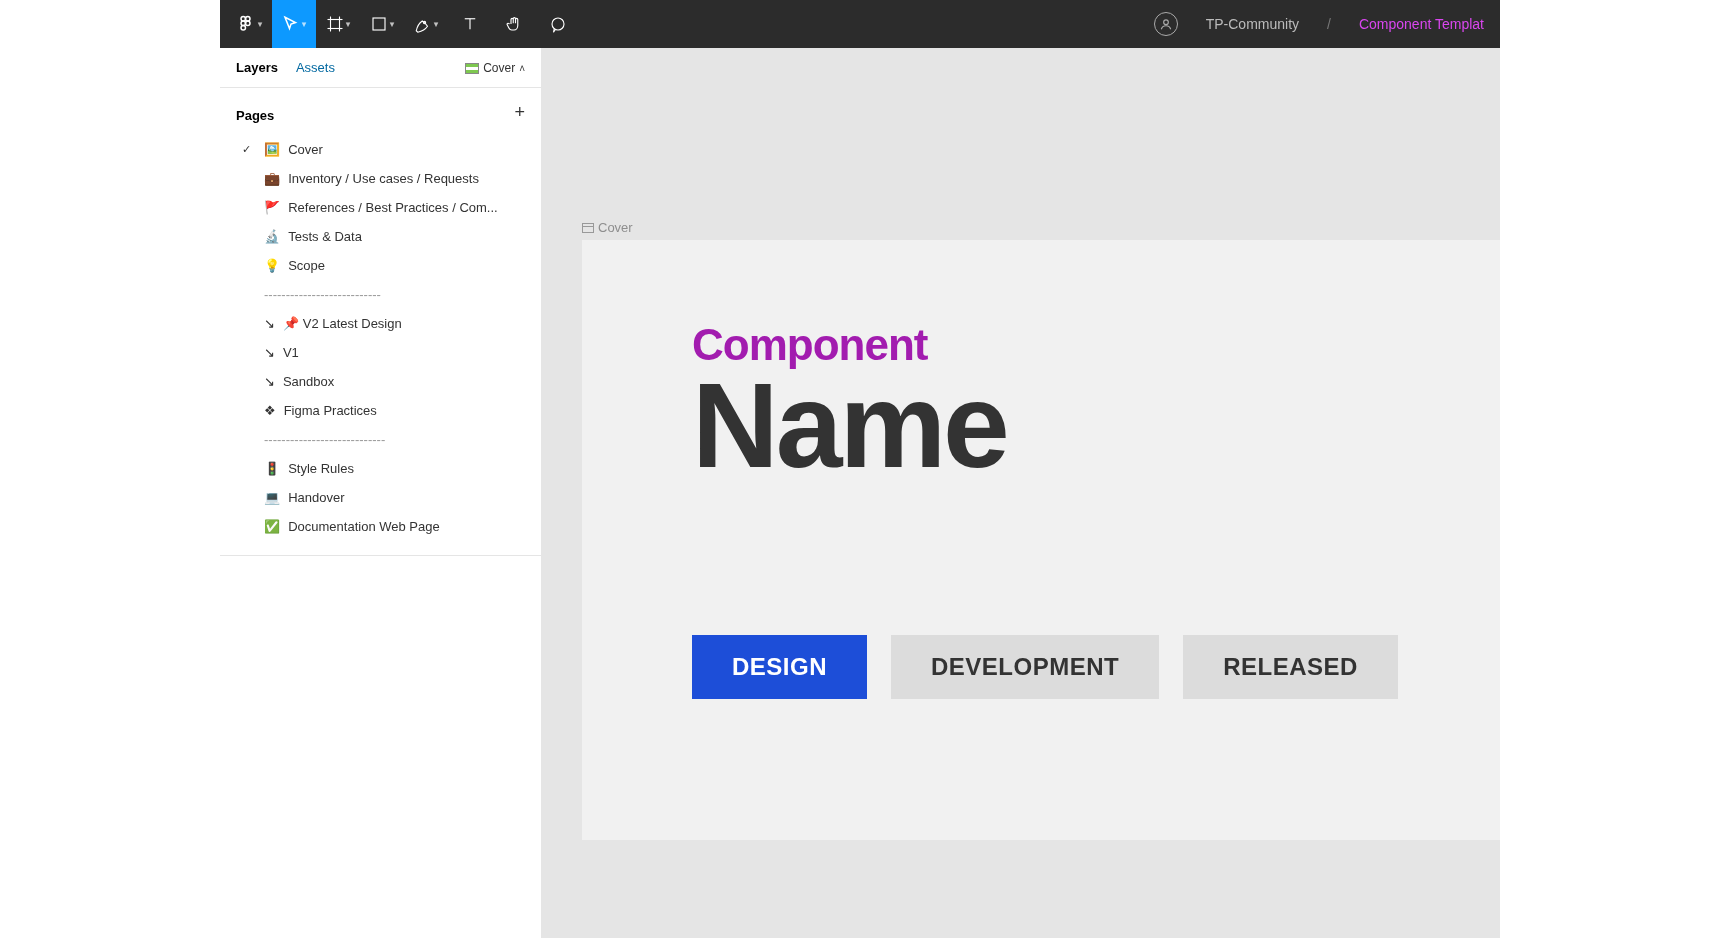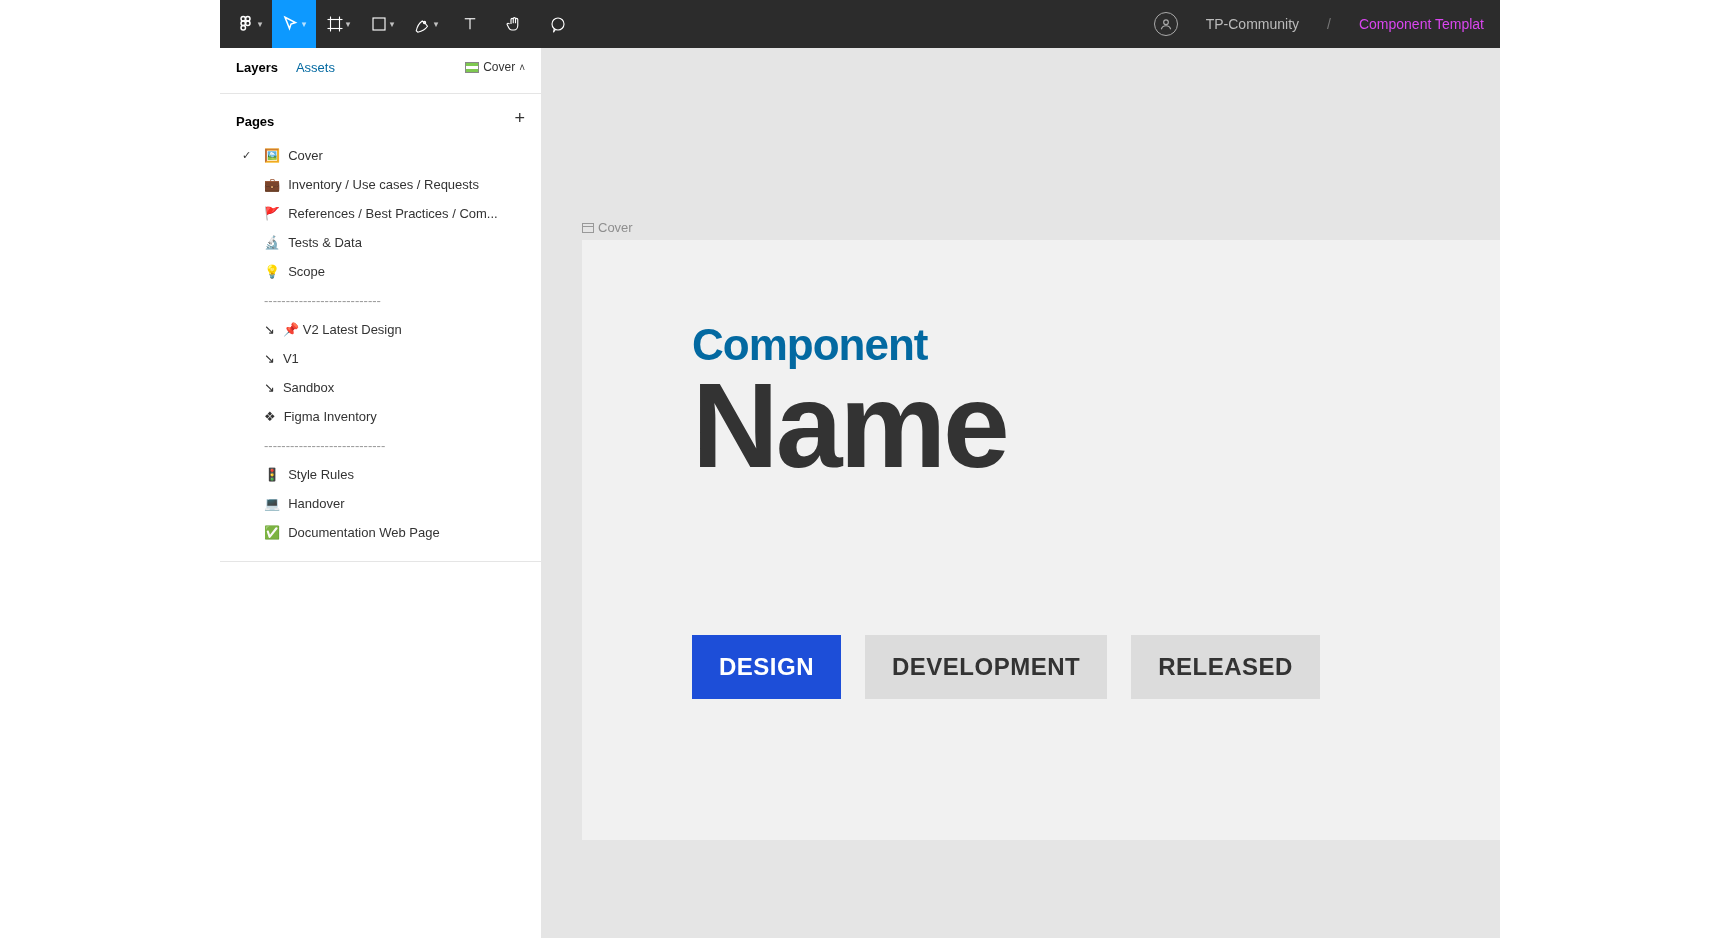--- a/index.html
+++ b/index.html
@@ -11,42 +11,42 @@
 .tool-btn svg { width: 18px; height: 18px; }
 .chev { font-size: 9px; margin-left: 2px; opacity: 0.7; }
 .toolbar-right { margin-left: auto; display: flex; align-items: center; gap: 28px; font-size: 14px; padding-right: 8px; }
 .avatar-circle { width: 24px; height: 24px; border: 1.5px solid #aaa; border-radius: 50%; display: flex; align-items: center; justify-content: center; }
 .avatar-circle svg { width: 14px; height: 14px; }
 .breadcrumb-team { color: #bbb; }
 .breadcrumb-sep { color: #777; }
 .breadcrumb-file { color: #d946ef; white-space: nowrap; overflow: hidden; }
 .body { flex: 1; display: flex; overflow: hidden; }
 .left-panel { width: 322px; background: #fff; border-right: 1px solid #e5e5e5; display: flex; flex-direction: column; }
-.tabs-row { display: flex; align-items: flex-start; padding: 12px 16px 18px; border-bottom: 1px solid #e5e5e5; }
+.tabs-row { display: flex; align-items: flex-end; padding: 12px 16px 12px; border-bottom: 1px solid #e5e5e5; }
 .tab { font-size: 13px; margin-right: 18px; cursor: pointer; color: #0369a1; }
 .tab.active { color: #000; font-weight: 600; }
 .frame-nav { margin-left: auto; font-size: 12px; color: #333; display: flex; align-items: center; gap: 4px; cursor: pointer; }
 .frame-icon { width: 14px; height: 11px; background: linear-gradient(#7ec850 33%, #fff 33% 66%, #7ec850 66%); border: 1px solid #888; }
 .pages-header { display: flex; align-items: flex-end; padding: 14px 16px 10px; }
 .pages-title { font-size: 13px; font-weight: 600; }
 .add-page { margin-left: auto; font-size: 18px; color: #333; cursor: pointer; font-weight: 300; }
 .page-list { padding: 2px 0 14px; border-bottom: 1px solid #e5e5e5; }
 .page-item { display: flex; align-items: center; padding: 7px 16px 7px 44px; font-size: 13px; color: #333; cursor: pointer; position: relative; white-space: nowrap; overflow: hidden; text-overflow: ellipsis; }
 .page-item .check { position: absolute; left: 22px; font-size: 11px; }
 .page-item .emoji { margin-right: 8px; font-size: 13px; }
 .divider-text { color: #999; letter-spacing: 0; }
 .canvas { flex: 1; background: #e5e5e5; position: relative; overflow: hidden; }
 .frame-label { position: absolute; left: 40px; top: 172px; font-size: 13px; color: #8e8e8e; display: flex; align-items: center; gap: 4px; }
 .frame-label-icon { width: 12px; height: 10px; border: 1px solid #999; position: relative; }
 .frame-label-icon::after { content: ""; position: absolute; left: 0; right: 0; top: 2px; border-top: 1px solid #999; }
 .cover-frame { position: absolute; left: 40px; top: 192px; right: 0; height: 600px; background: #f1f1f1; padding: 80px 110px; }
-.title-small { font-size: 44px; font-weight: 700; color: #0369a1; letter-spacing: -1px; }
+.title-small { font-size: 44px; font-weight: 700; color: #a21caf; letter-spacing: -1px; }
 .title-big { font-size: 120px; font-weight: 800; color: #333; letter-spacing: -3px; line-height: 1; margin-top: -5px; }
 .status-row { display: flex; gap: 24px; margin-top: 150px; }
-.status-badge { padding: 18px 27px; font-size: 24px; font-weight: 800; letter-spacing: 0.5px; background: #dcdcdc; color: #333; }
+.status-badge { padding: 18px 40px; font-size: 24px; font-weight: 800; letter-spacing: 0.5px; background: #dcdcdc; color: #333; }
 .status-badge.active { background: #1d4ed8; color: #fff; }
 </style>
 </head>
 <body>
 
 <div class="app">
 
   <div class="toolbar">
     <div class="tool-btn">
       <svg viewBox="0 0 24 24" fill="none" stroke="#fff" stroke-width="2">
@@ -161,21 +161,21 @@
           <div class="page-item">
             <span class="emoji">↘</span>
             <span>V1</span>
           </div>
           <div class="page-item">
             <span class="emoji">↘</span>
             <span>Sandbox</span>
           </div>
           <div class="page-item">
             <span class="emoji">❖</span>
-            <span>Figma Inventory</span>
+            <span>Figma Practices</span>
           </div>
           <div class="page-item divider-text">----------------------------</div>
           <div class="page-item">
             <span class="emoji">🚦</span>
             <span>Style Rules</span>
           </div>
           <div class="page-item">
             <span class="emoji">💻</span>
             <span>Handover</span>
           </div>

